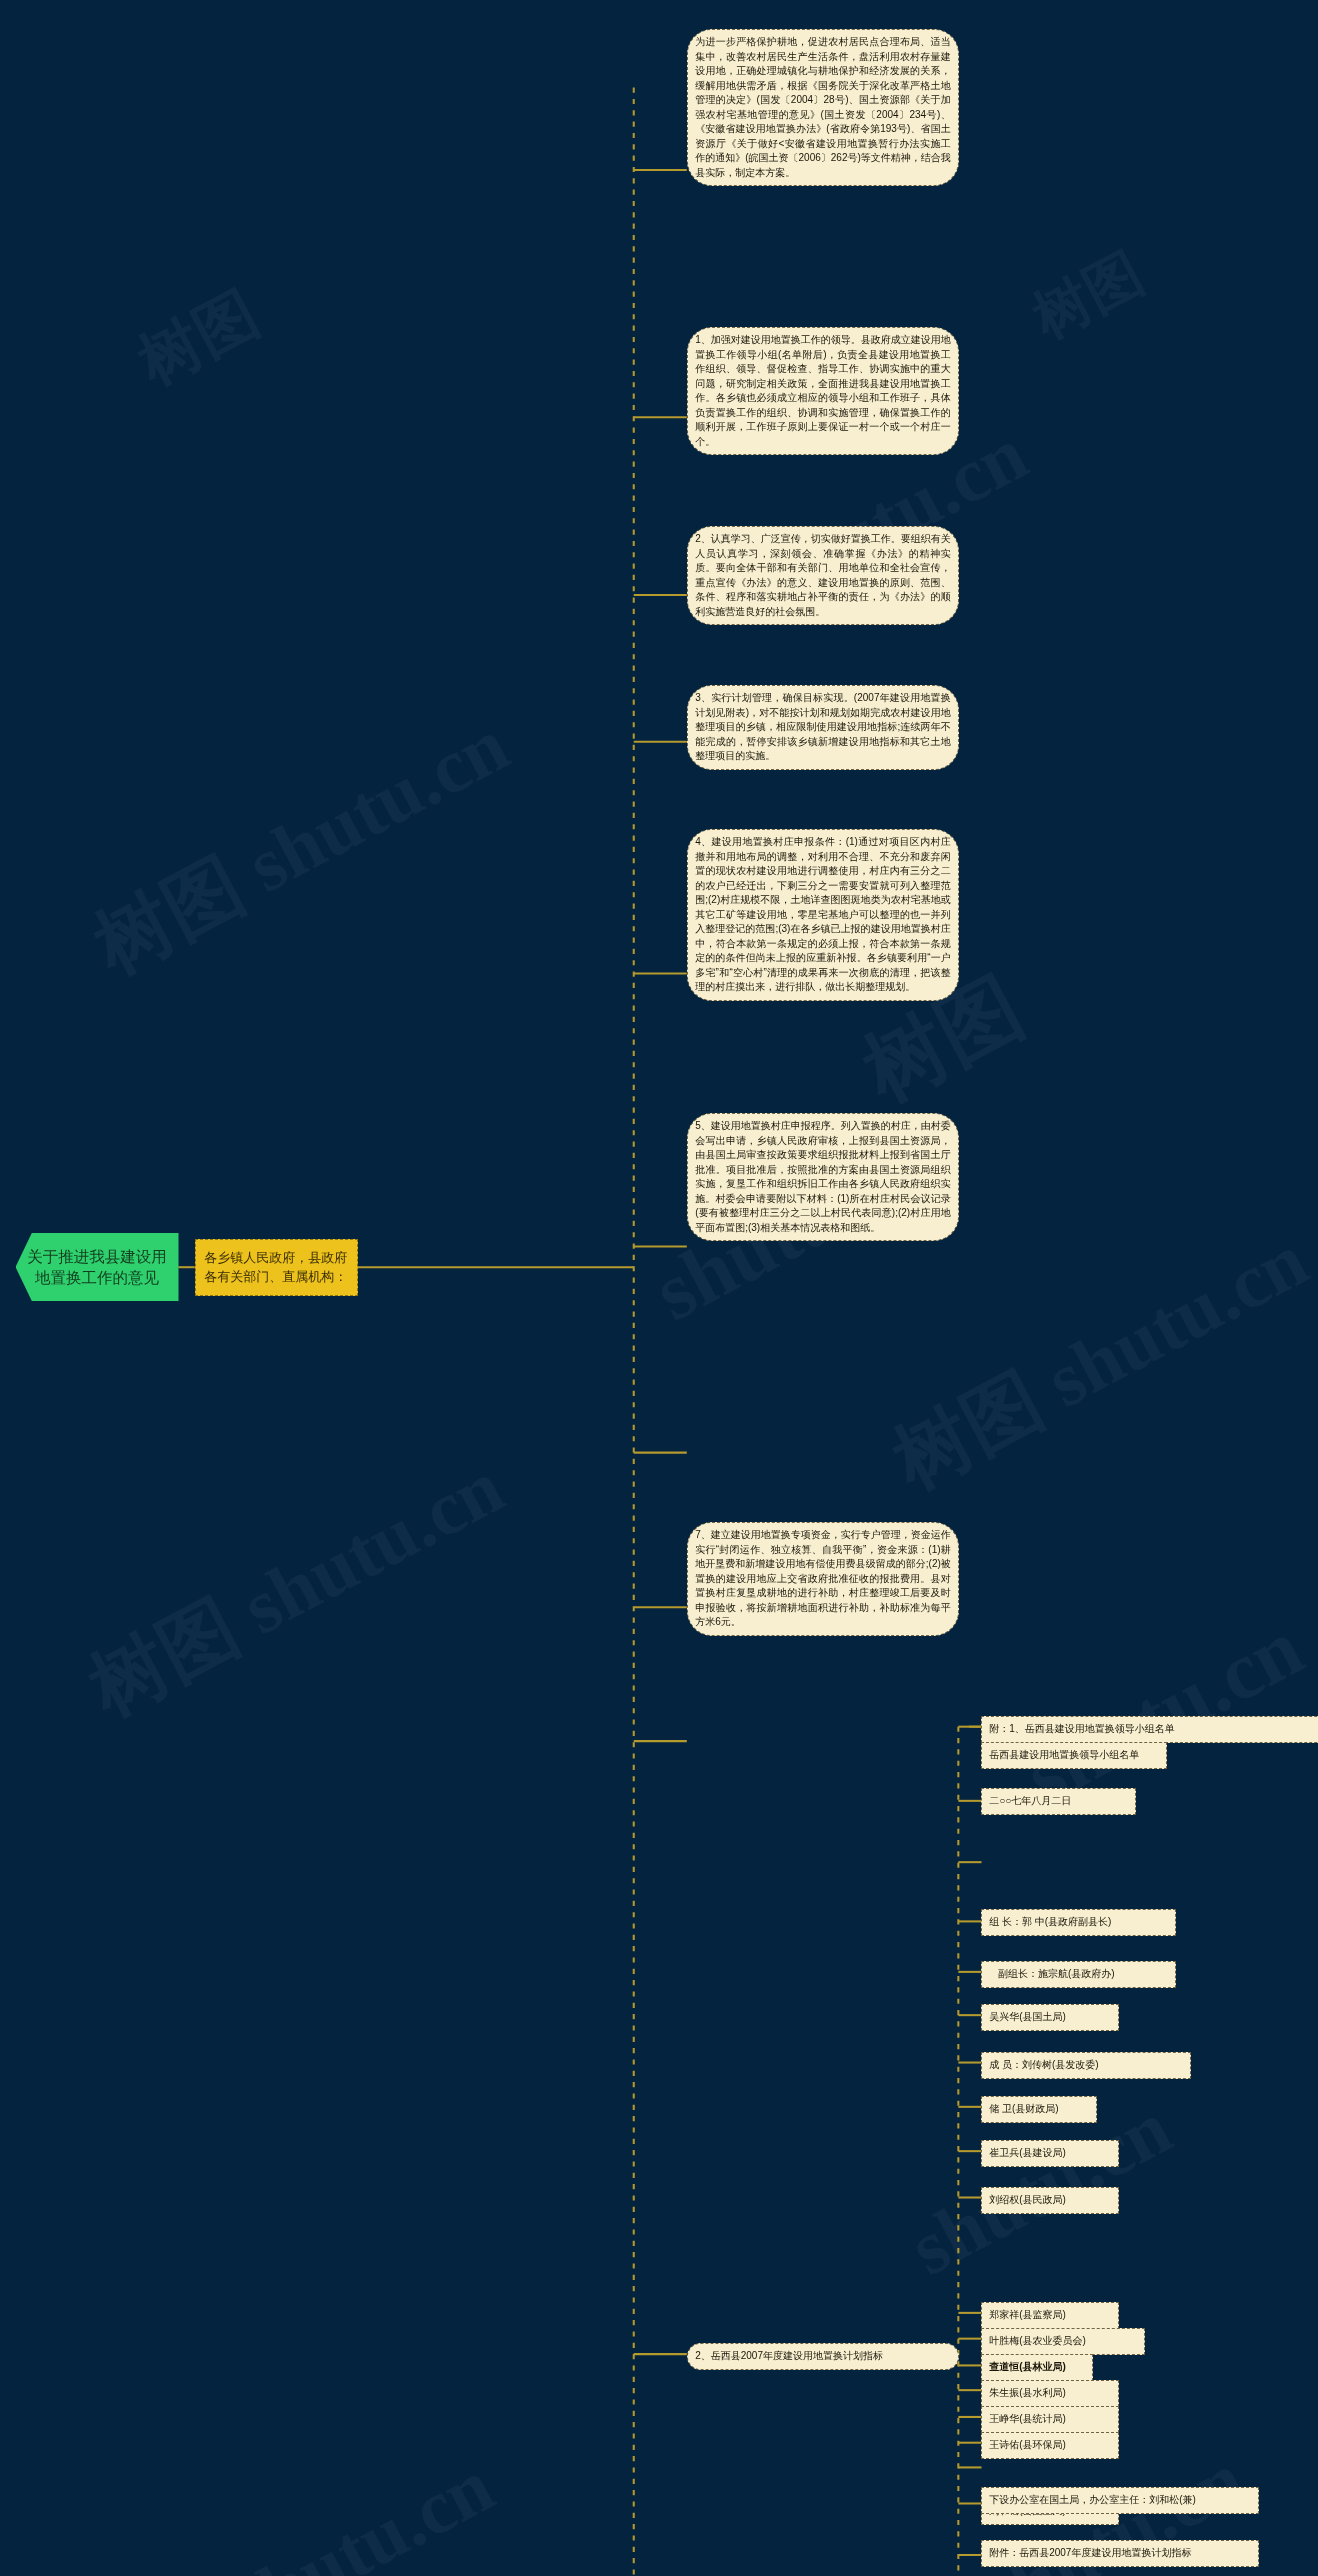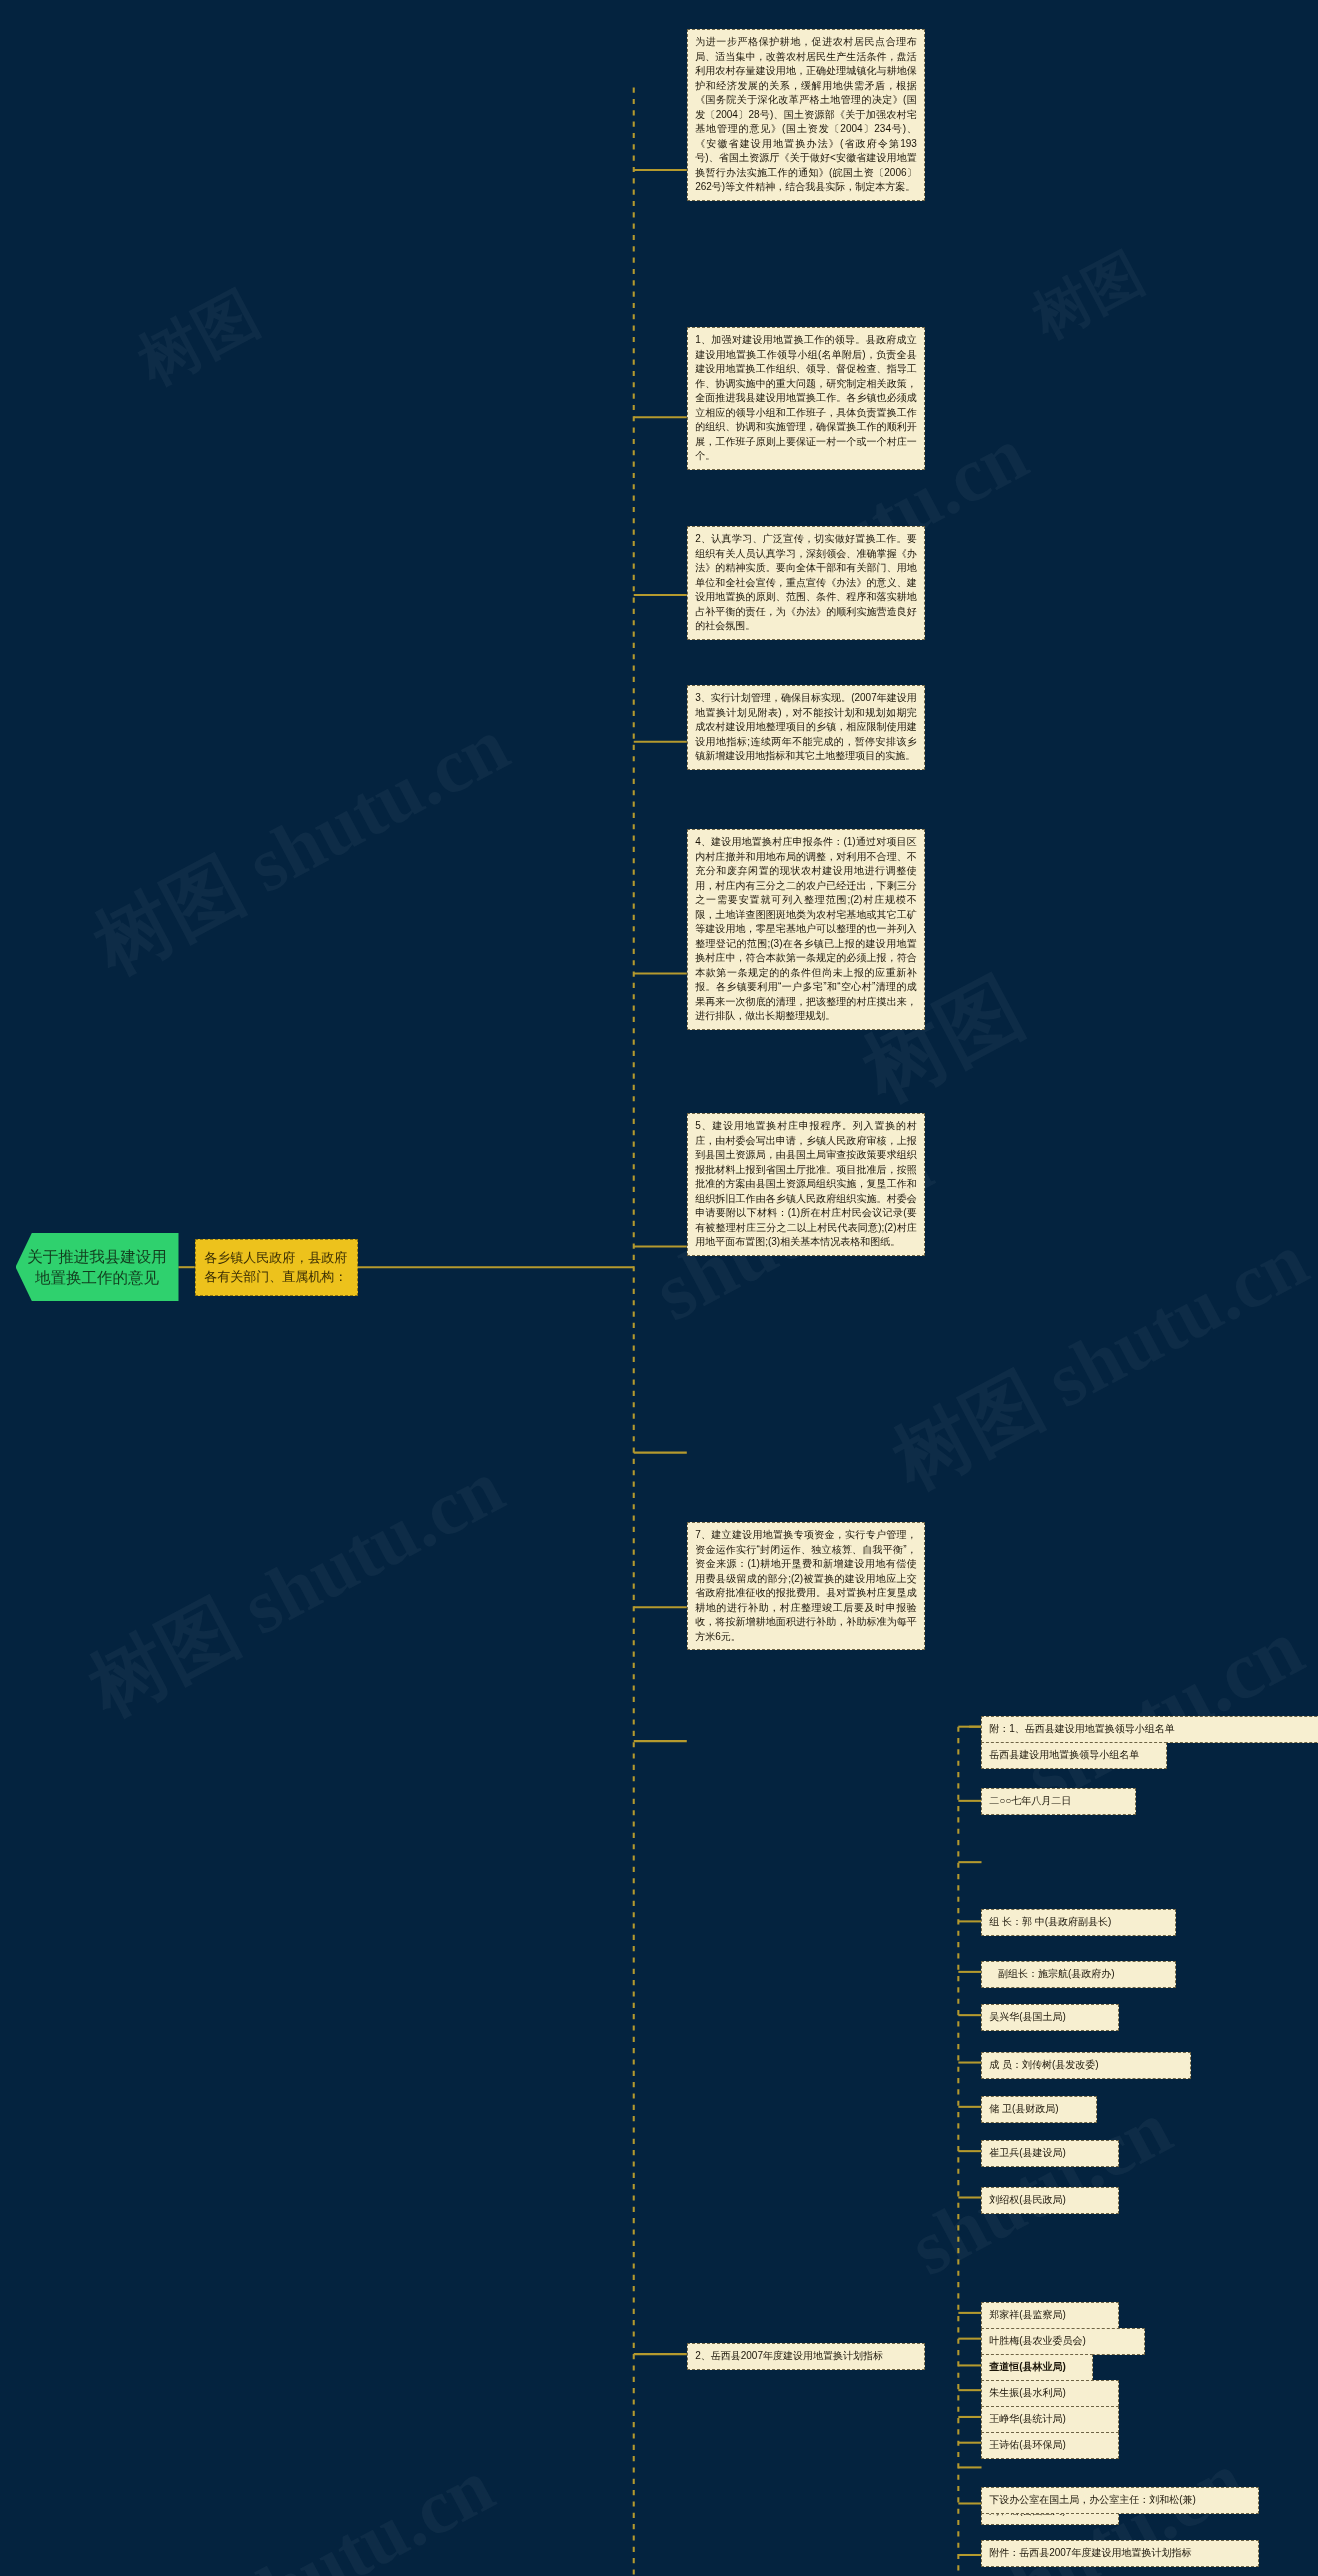--- a/index.html
+++ b/index.html
@@ -45,21 +45,21 @@
 
   .leaf{
     background:#f7efd0;color:#1a1408;
     border:1px dashed #6e6445;
     padding:5.2px 7.2px;
     font-size:10px;line-height:1.45;
     text-align:justify;
     box-sizing:border-box;
   }
 
-  .colA{left:687px;width:238px;}
+  .colA{left:687px;width:272px;border-radius:25px;}
   .colB{left:981px;width:278px;}
   .colB.wide{width:371px;}
 </style>
 </head>
 <body>
 
 <div id="canvas">
 
   <div class="wm r1" style="left:124px;top:330px;font-size:62px;">树图</div>
   <div class="wm r1" style="left:762px;top:118px;font-size:57px;">树图</div>

